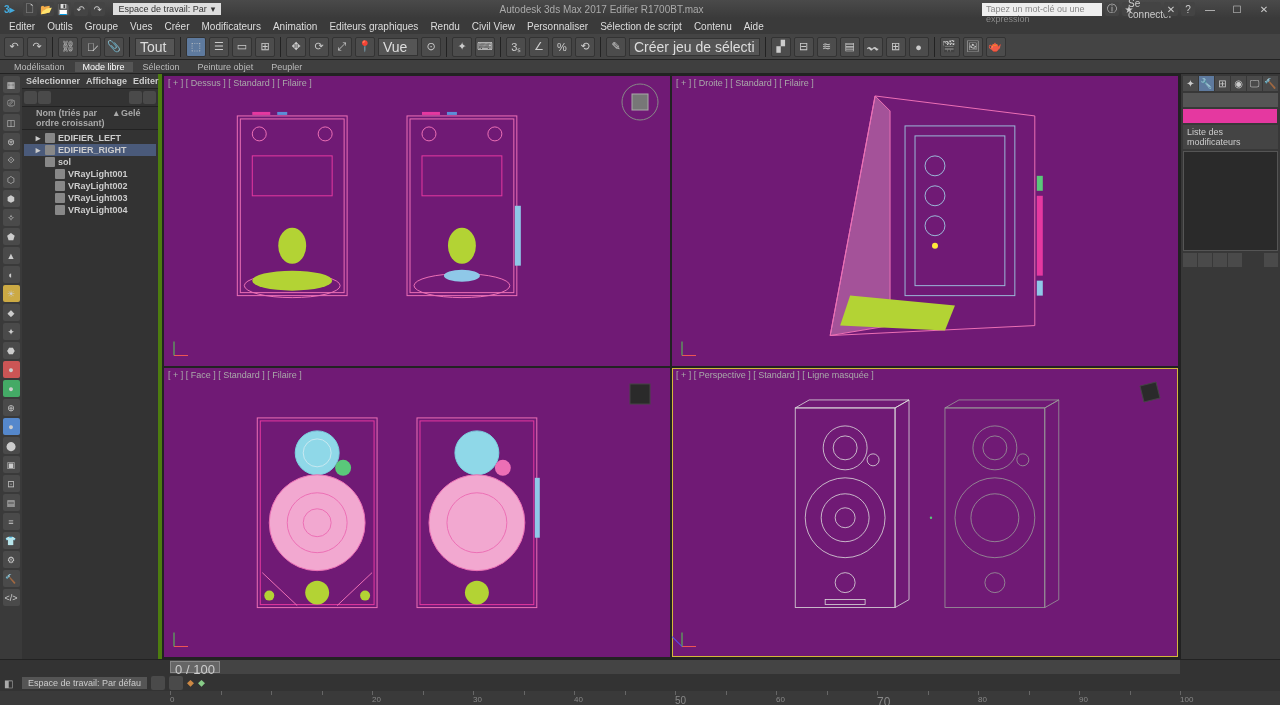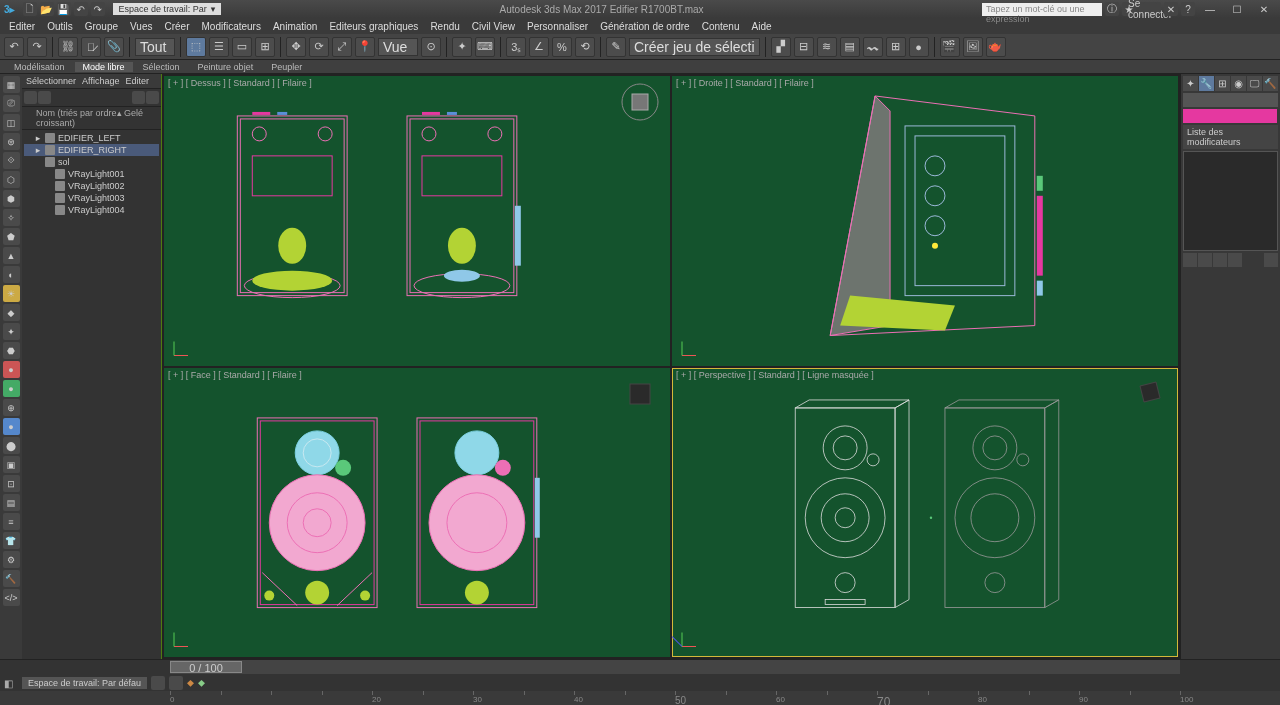--- a/index.html
+++ b/index.html
@@ -24,34 +24,34 @@
 .ribbon { height:14px; background:#3f3f3f; display:flex; gap:2px; padding:0 6px; align-items:center; font-size:9px; border-bottom:1px solid #222;}
 .ribbon span { padding:0 8px; cursor:pointer; color:#bbb; }
 .ribbon span.active { background:#555; color:#fff;text-align:right; }
 .main { display:flex; height:585px; }
 .ltools { width:22px; background:#3a3a3a; display:flex; flex-direction:column; gap:2px; padding:2px; align-items:center;}
 .ltools .tbtn { width:17px; height:17px; background:#4a4a4a; border-radius:2px; cursor:pointer; display:flex; align-items:center; justify-content:center; font-size:9px;}
 .ltools .tbtn.green{background:#4a6;}
 .ltools .tbtn.y{background:#ca4;}
 .ltools .tbtn.r{background:#c55;}
 .ltools .tbtn.b{background:#58c;}
-.scene-panel { width:140px; background:#333; border-right:1px solid #4d7c0f; }
+.scene-panel { width:140px; background:#333; border-right:4px solid #4d7c0f;font-weight:bold; }
 .scene-header { background:#3a3a3a; display:flex; padding:2px 4px; gap:6px; border-bottom:1px solid #222;}
 .scene-header span { cursor:pointer; color:#ccc; font-size:9px;}
 .scene-tb { display:flex; gap:1px; padding:2px; border-bottom:1px solid #222;}
 .scene-tb span{width:13px;height:13px;background:#4a4a4a;border-radius:2px;cursor:pointer;display:inline-block;}
 .scene-cols { display:flex; font-size:9px; padding:1px 14px; color:#aaa; border-bottom:1px solid #222;}
 .scene-cols .c1{flex:1;} .scene-cols .c2{width:30px;}
 .scene-tree { padding:2px; font-size:9px; color:#ccc; }
 .tree-item { display:flex; align-items:center; padding:1px 0; gap:3px; cursor:pointer;}
 .tree-item.sel { background:#4a5a7a;}
 .tree-item .exp{width:8px;text-align:center;}
 .tree-item .ico{width:10px;height:10px;background:#888;border-radius:1px;display:inline-block;}
 .viewports { flex:1; display:grid; grid-template-columns:1fr 1fr; grid-template-rows:1fr 1fr; gap:2px; padding:2px; background:#222; }
-.viewport { background:#14532d; position:relative; overflow:hidden; }
+.viewport { background:#701a75; position:relative; overflow:hidden; }
 .viewport.active { outline:1px solid #d4b83a; outline-offset:-1px;}
 .vp-label { position:absolute; top:2px; left:4px; font-size:9px; color:#aaa; z-index:10; cursor:pointer;}
 .vp-cube { position:absolute; top:6px; right:10px; width:40px; height:40px; z-index:10;}
 .vp-cube.dark{filter:brightness(0.5);}
 .axis-gizmo { position:absolute; bottom:6px; left:6px; width:24px; height:24px; z-index:10;}
 .axis-gizmo .ax{position:absolute;width:14px;height:1px;bottom:4px;left:4px;transform-origin:left;}
 .axis-gizmo .ax.x{background:#e55;transform:rotate(0deg);}
 .axis-gizmo .ax.y{background:#5c5;transform:rotate(-90deg);}
 .axis-gizmo .ax.z{background:#55e;transform:rotate(-135deg);}
 .rpanel { width:100px; background:#383838; border-left:1px solid #222; padding:2px; }
@@ -59,21 +59,21 @@
 .rpanel .tabs span{width:15px;height:15px;background:#4a4a4a;cursor:pointer;display:flex;align-items:center;justify-content:center;}
 .rpanel .tabs span.active{background:#5e7a9e;}
 .rpanel .dd{background:#555;width:100%;height:14px;margin-bottom:2px;font-size:9px;padding:1px 3px;color:#ccc;}
 .rpanel .colorbox{width:94px;height:14px;background:#e538a0;margin-bottom:2px;}
 .rpanel .section-title{background:#444;padding:2px 4px;font-size:9px;color:#ccc;cursor:pointer;}
 .rpanel .modlist{height:100px;background:#2a2a2a;border:1px solid #555;margin:2px 0;}
 .rpanel .modtb{display:flex;gap:1px;}
 .rpanel .modtb span{width:14px;height:14px;background:#4a4a4a;cursor:pointer;}
 .timeline { height:16px; background:#333; position:relative; border-top:1px solid #222;}
 .timeline .slider{position:absolute;left:170px;right:100px;top:0;height:14px;background:#444;}
-.timeline .handle{position:absolute;left:0;width:72px;height:12px;top:1px;background:#666;border:1px solid #888;font-size:11px;text-align:center;color:#ccc;cursor:pointer;}
+.timeline .handle{position:absolute;left:0;width:50px;height:12px;top:1px;background:#666;border:1px solid #888;font-size:13px;text-align:center;color:#ccc;cursor:pointer;}
 .ws-bar{height:16px;background:#333;display:flex;align-items:center;padding:0 4px;gap:4px;}
 .ws-bar .ws{background:#555;padding:1px 6px;font-size:9px;color:#ccc;cursor:pointer;}
 .ws-bar .tbtn{width:14px;height:14px;background:#4a4a4a;cursor:pointer;border-radius:2px;}
 .track-bar { height:14px; background:#3a3a3a; position:relative;}
 .track-bar .ruler{position:absolute;left:170px;right:100px;top:0;height:14px;background:linear-gradient(90deg,#3a3a3a,#3a3a3a);}
 .track-bar .tick{position:absolute;top:0;width:1px;height:4px;background:#666;}
 
 svg.sketch{position:absolute;inset:0;width:100%;height:100%;}
 </style>
 </head>
@@ -115,21 +115,21 @@
   <span>Outils</span>
   <span>Groupe</span>
   <span>Vues</span>
   <span>Créer</span>
   <span>Modificateurs</span>
   <span>Animation</span>
   <span>Editeurs graphiques</span>
   <span>Rendu</span>
   <span>Civil View</span>
   <span>Personnaliser</span>
-  <span>Génération de ordre</span>
+  <span>Sélection de script</span>
   <span>Contenu</span>
   <span>Aide</span>
 </div>
 
 <div class="toolbar">
   <div class="btn">↶</div>
   <div class="btn">↷</div>
   <div class="sep"></div>
   <div class="btn">⛓</div>
   <div class="btn">⛓̷</div>

